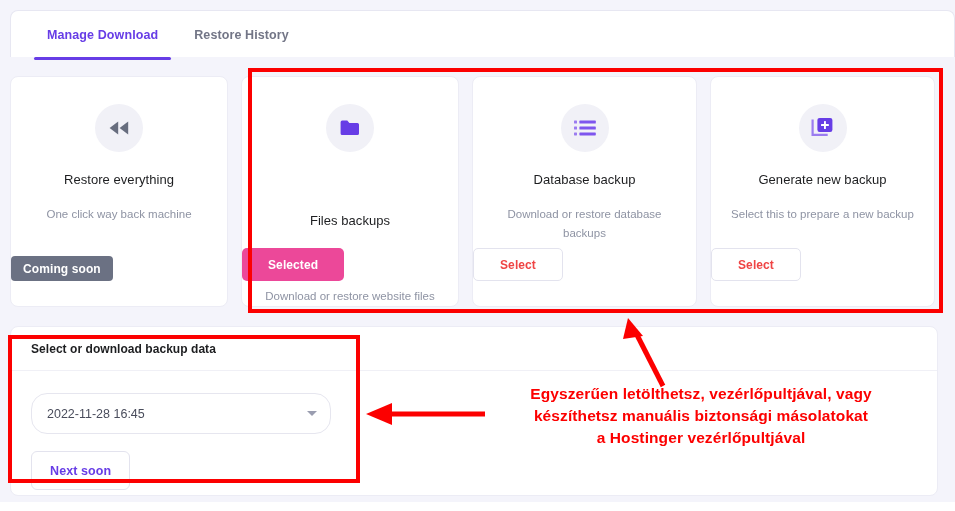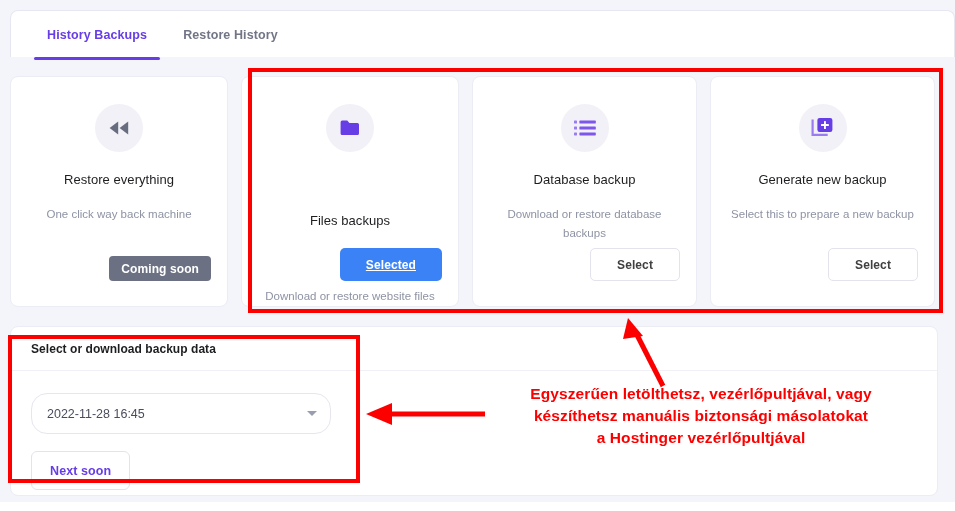--- a/index.html
+++ b/index.html
@@ -129,45 +129,44 @@
     text-align: center;
     line-height: 1.62;
     width: 186px;
   }
   .opt-btn-slot {
     position: absolute;
     left: 0;
     right: 16px;
     bottom: 25px;
     display: flex;
-    justify-content: flex-end;
+    justify-content: flex-start;
   }
   .btn {
     font-family: "Liberation Sans", sans-serif;
     font-size: 12px;
     font-weight: bold;
     letter-spacing: 0.1px;
     border-radius: 5px;
     cursor: pointer;
     box-sizing: border-box;
     display: inline-flex;
     align-items: center;
     justify-content: center;
   }
   .btn-primary {
-    background: #3b82f6;
+    background: #ec4899;
     color: #ffffff;
     border: none;
     height: 33px;
     padding: 0 26px;
-    text-decoration: underline;
   }
   .btn-outline {
     background: #ffffff;
-    color: #404040;
+    color: #ef4444;
     border: 1px solid #e3e3ee;
     height: 33px;
     padding: 8px 26px;
   }
   .btn-disabled {
     background: #6b7183;
     color: #ffffff;
     border: none;
     height: 25px;
     padding: 0 12px;
@@ -270,21 +269,21 @@
 </head>
 <body>
 
 <div id="screen">
 
   <div class="app-panel">
 
     <div class="tabbar">
       <div class="tabs">
         <div class="tab active">
-          <span>History Backups</span>
+          <span>Manage Download</span>
         </div>
         <div class="tab">
           <span>Restore History</span>
         </div>
       </div>
     </div>
 
     <div class="options-row">
 
       <div class="opt-card c1">

